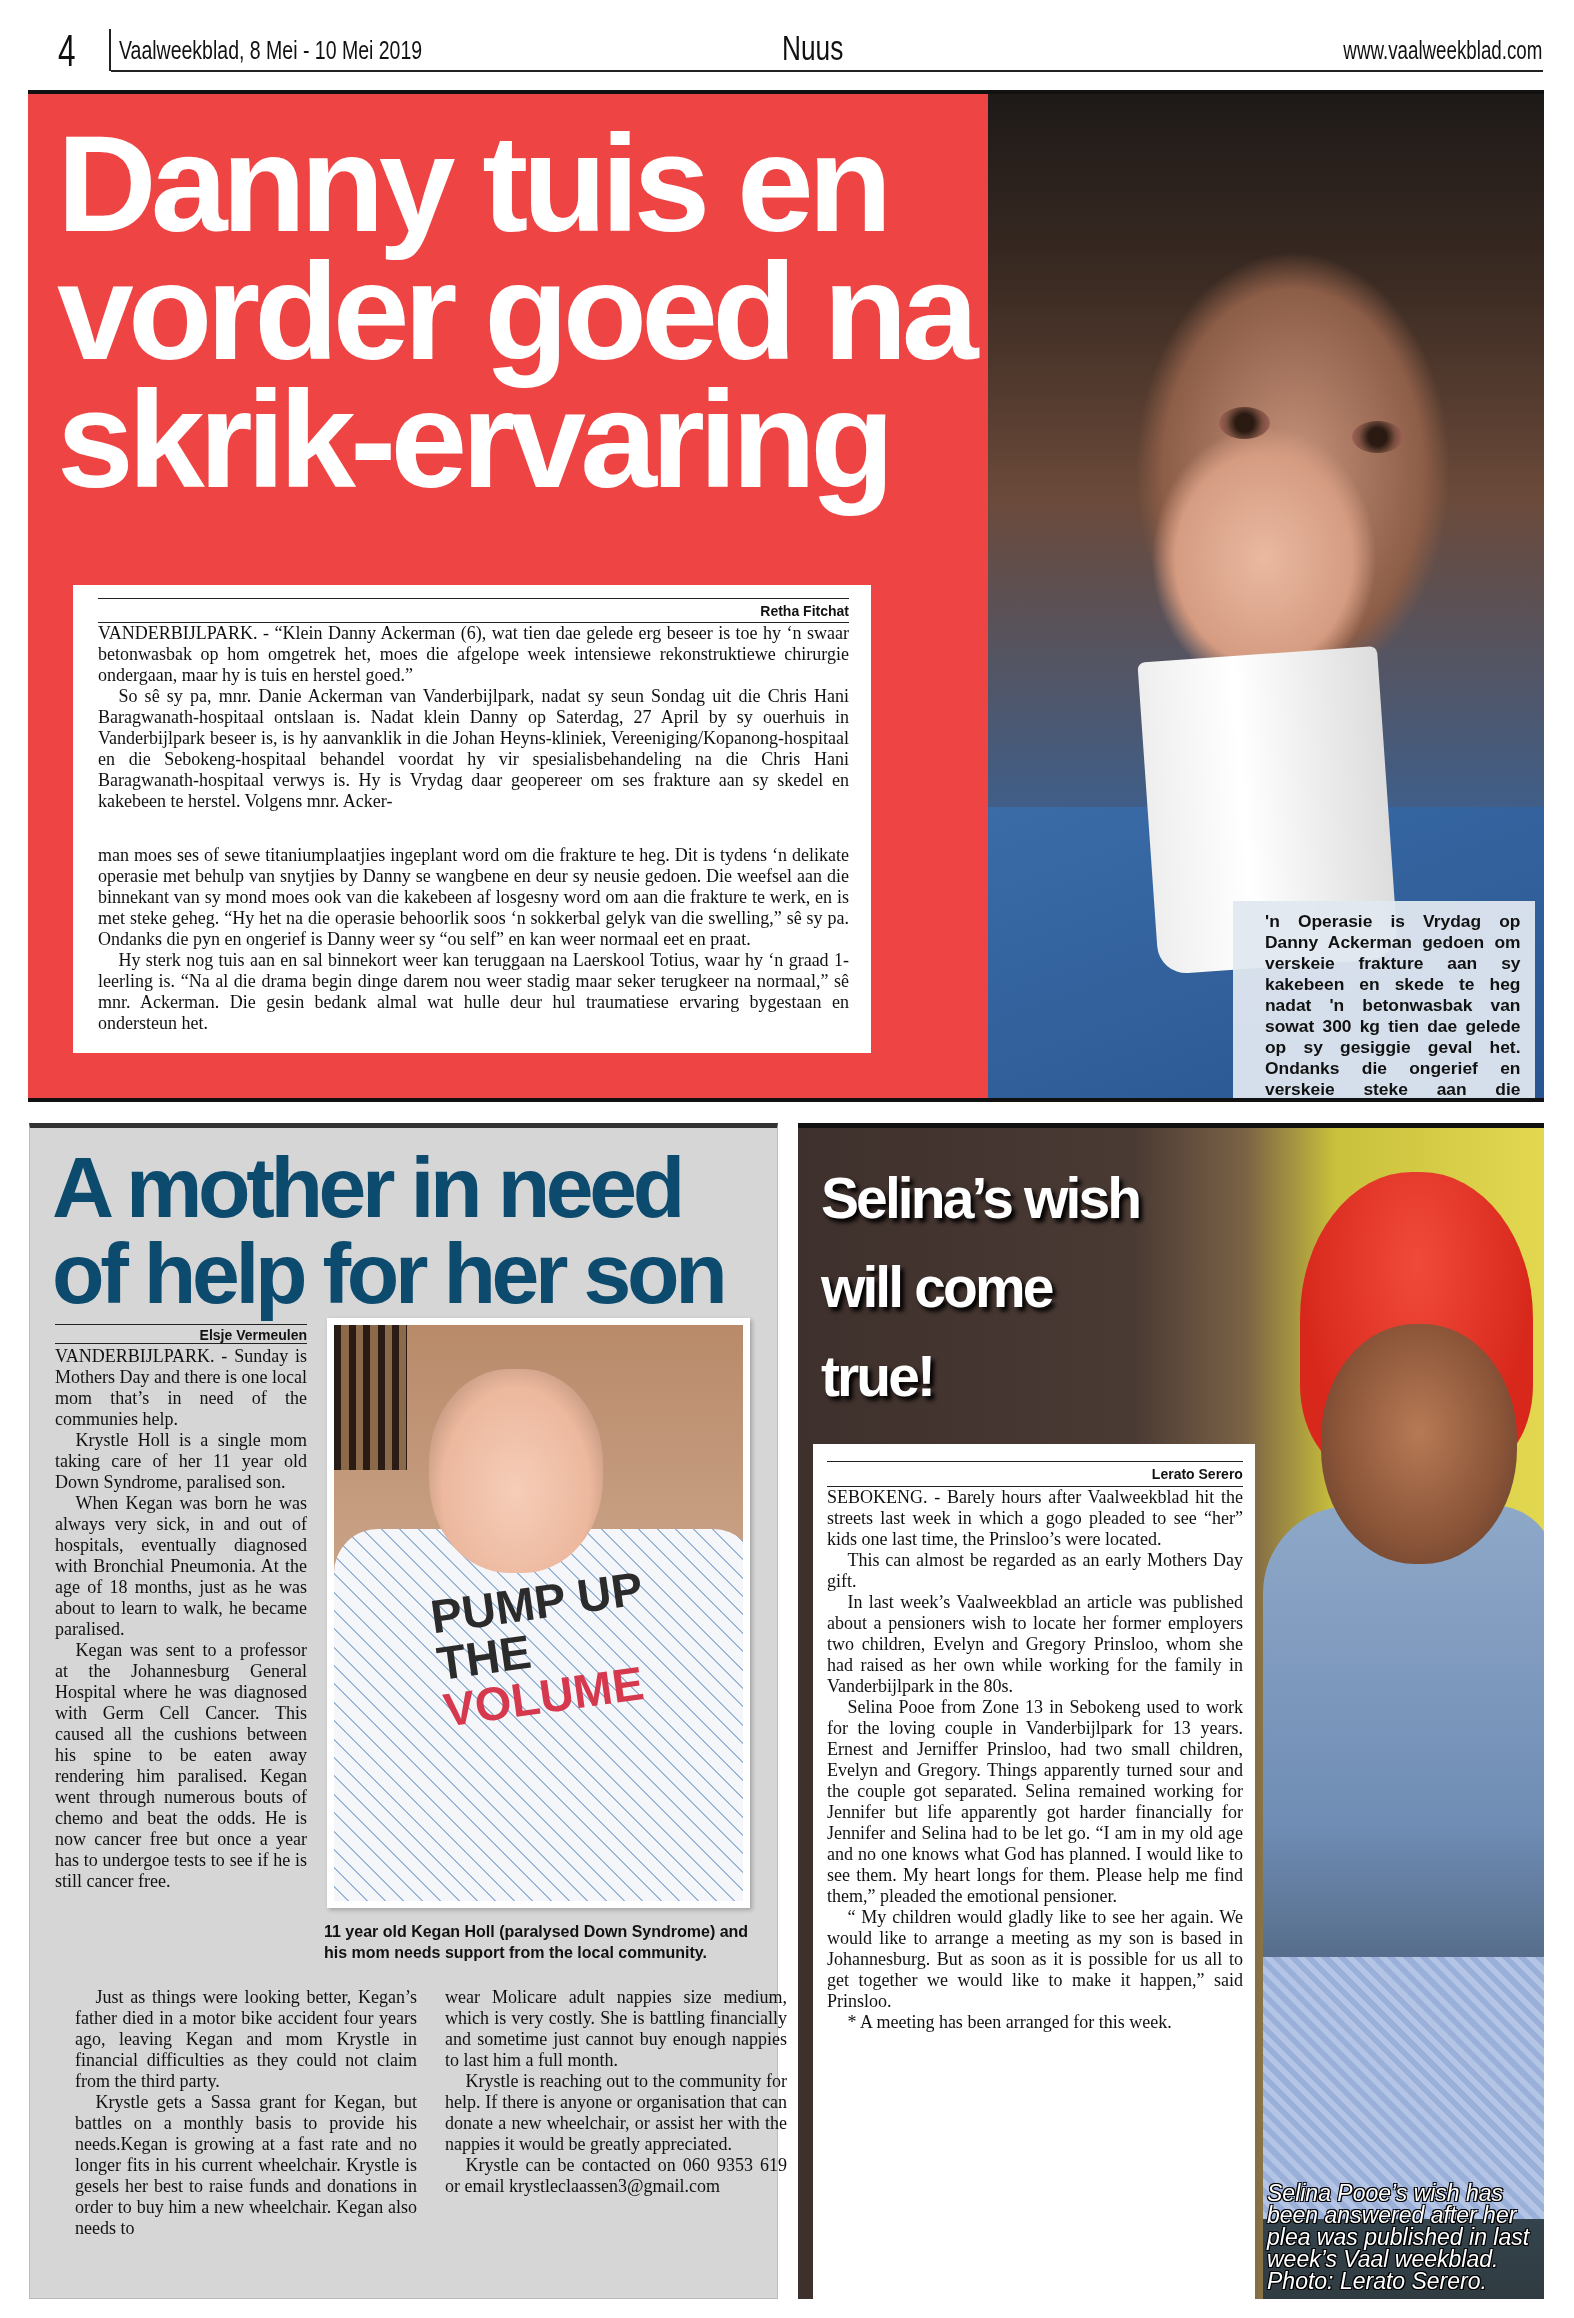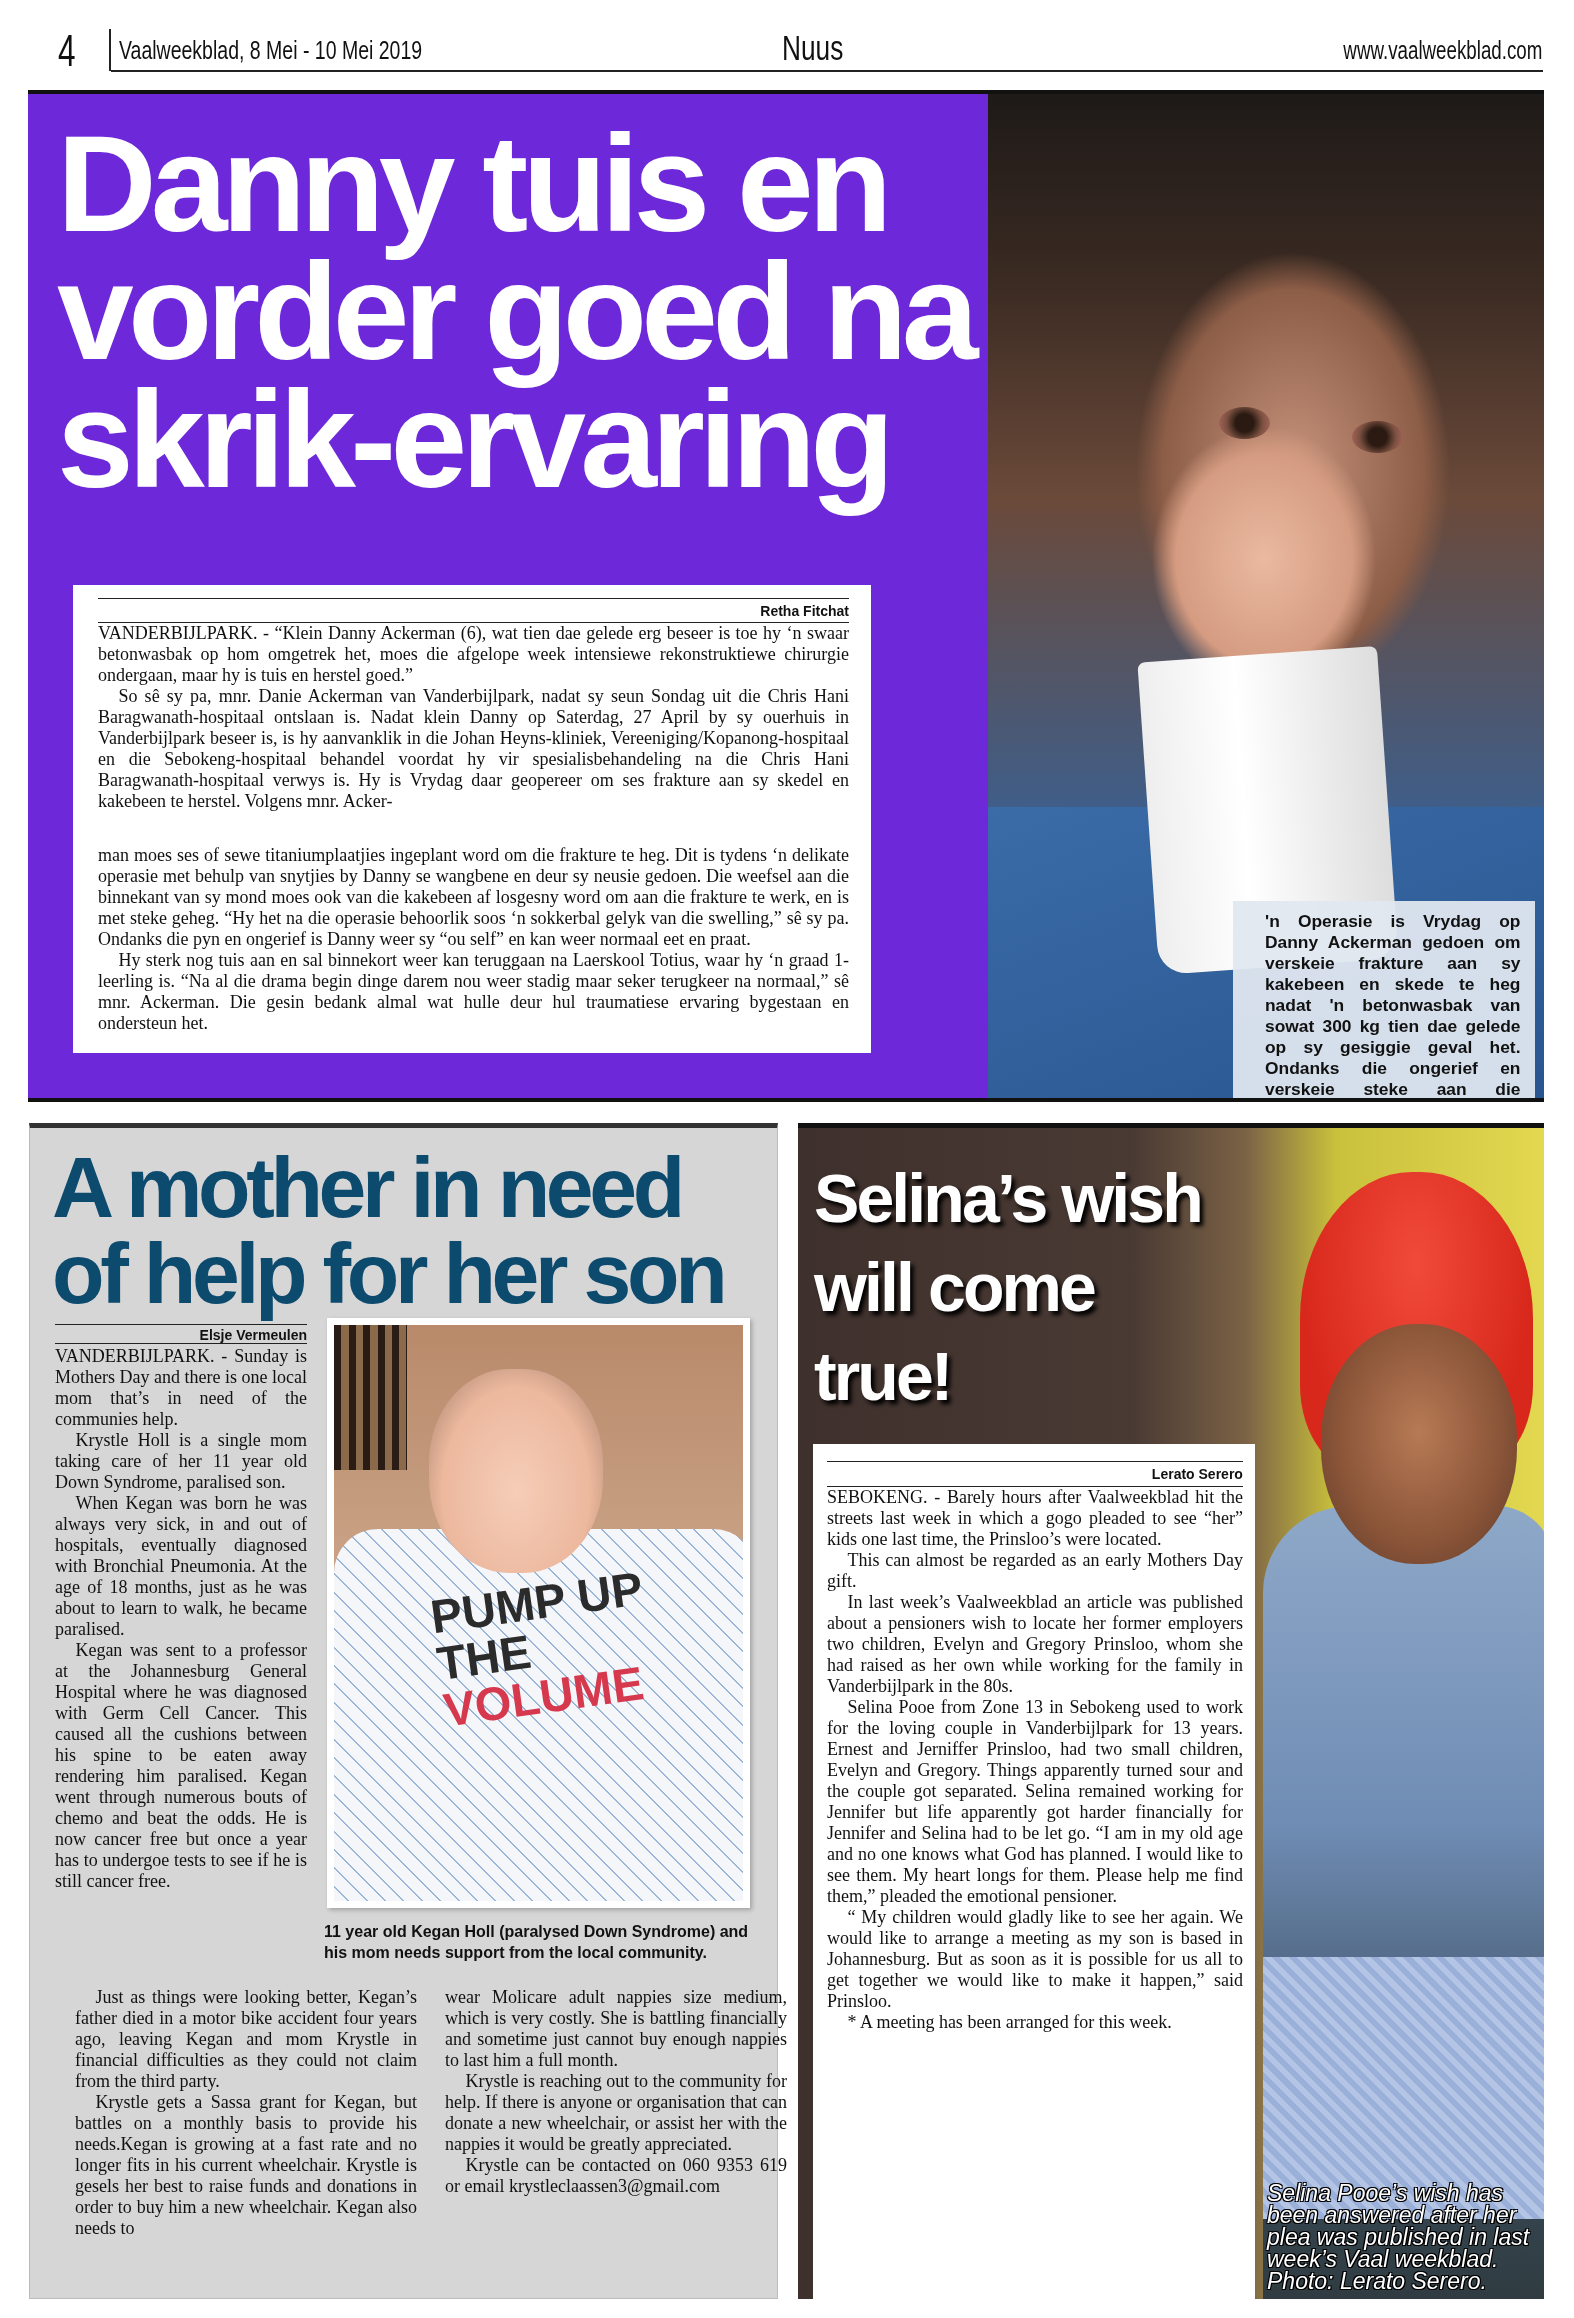--- a/index.html
+++ b/index.html
@@ -9,21 +9,21 @@
   
   .page-header { position: absolute; left: 0; top: 0; width: 1574px; height: 73px; }
   .page-num { position: absolute; left: 58px; top: 28px; font-family: "Liberation Sans", sans-serif; font-size: 45px; line-height: 45px; transform: scaleX(0.7); transform-origin: left; }
   .hdr-rule-v { position: absolute; left: 109px; top: 29px; width: 1.5px; height: 42px; background: #222; }
   .hdr-issue { position: absolute; left: 119px; top: 36px; font-family: "Liberation Sans", sans-serif; font-size: 25px; transform: scaleX(0.78); transform-origin: left; white-space: nowrap; }
   .hdr-section { position: absolute; left: 782px; top: 28px; font-family: "Liberation Sans", sans-serif; font-size: 35px; transform: scaleX(0.75); transform-origin: left; }
   .hdr-url { position: absolute; right: 32px; top: 36px; font-family: "Liberation Sans", sans-serif; font-size: 25px; transform: scaleX(0.75); transform-origin: right; white-space: nowrap; }
   .hdr-rule-h { position: absolute; left: 111px; top: 70px; width: 1432px; height: 2.2px; background: #222; }
 
   
-  .danny { position: absolute; left: 28px; top: 90px; width: 1516px; height: 1012px; background: #6d28d9; border-top: 4.4px solid #111; border-bottom: 4.4px solid #111; overflow: hidden; padding-left: 48px; }
+  .danny { position: absolute; left: 28px; top: 90px; width: 1516px; height: 1012px; background: #ef4444; border-top: 4.4px solid #111; border-bottom: 4.4px solid #111; overflow: hidden; padding-left: 48px; }
   .danny-photo { position: absolute; left: 960px; top: 0; width: 556px; height: 1012px;
     background:
       radial-gradient(ellipse 160px 189px at 276px 465px, #e9b9a0 0%, #d59c82 55%, rgba(0,0,0,0) 70%),
       radial-gradient(ellipse 218px 305px at 305px 378px, #c7937c 0%, #8c5d47 60%, rgba(0,0,0,0) 72%),
       linear-gradient(180deg, #1e1a18 0%, #3a2a22 18%, #6b4a3a 40%, #3d5f8c 72%, #3c68a6 100%); }
   .danny-photo .cup { position: absolute; left: 160px; top: 560px; width: 240px; height: 313px; background: linear-gradient(90deg, #eee 0%, #fff 40%, #ddd 100%); border-radius: 7.3px 7.3px 29px 29px; transform: rotate(-4deg); }
   .danny-photo .shirt { position: absolute; left: 0; top: 713px; width: 556px; height: 300px; background: linear-gradient(160deg, #3b6ca8, #28558f); }
   .danny-photo .eye { position: absolute; width: 51px; height: 32px; border-radius: 50%; background: radial-gradient(circle, #2a1a12 30%, #7a5040 60%, #b86a64 100%); }
   .danny-headline { position: absolute; left: 29px; top: 25px; width: 1018px; font-family: "Liberation Sans", sans-serif; font-weight: bold; color: #fff; font-size: 138px; line-height: 128px; letter-spacing: -5.8px; }
   .danny-body { position: absolute; left: 45px; top: 491px; width: 798px; height: 468px; background: #fff; padding: 13px 22px 0 25px; }
@@ -52,21 +52,21 @@
   .mother-bottom { position: absolute; left: 25px; top: 859px; width: 698px; display: flex; gap: 28px; margin-left: 20px; }
   .mother-bottom .col { flex: none; width: 342px; }
 
   
   .selina { position: absolute; left: 798px; top: 1123px; width: 746px; height: 1176px; border-top: 5.1px solid #111; overflow: hidden;
     background: linear-gradient(90deg, #3e302c 0%, #4a3a34 45%, #7b6246 60%, #c9c03c 72%, #e3d850 100%); }
   .selina-photo-red { position: absolute; left: 502px; top: 44px; width: 233px; height: 305px; border-radius: 48% 48% 30% 30%; background: radial-gradient(ellipse at 50% 30%, #f04a3a 0%, #d8281c 70%); }
   .selina-face { position: absolute; left: 523px; top: 196px; width: 196px; height: 240px; border-radius: 48%; background: radial-gradient(ellipse at 50% 45%, #b77a55 0%, #8a5438 60%, #5a3a2a 100%); }
   .selina-body { position: absolute; left: 465px; top: 378px; width: 291px; height: 800px; border-radius: 87px 58px 0 0; background: linear-gradient(180deg, #8ea8c8 0%, #6f8cb4 40%, #3a4c5c 75%, #2f3b40 100%); }
   .selina-skirt { position: absolute; left: 465px; top: 829px; width: 291px; height: 262px; background: repeating-linear-gradient(45deg, #b3c4e4 0 5.8px, #9bb0d8 5.8px 11.6px); }
-  .selina-headline { position: absolute; left: 16px; top: 26px; width: 553px; font-family: "Liberation Sans", sans-serif; font-weight: bold; font-size: 68px; line-height: 89px; letter-spacing: -2.9px; color: #fff; text-shadow: 3.6px 3.6px 4.4px #000; }
+  .selina-headline { position: absolute; left: 23px; top: 26px; width: 553px; font-family: "Liberation Sans", sans-serif; font-weight: bold; font-size: 57px; line-height: 89px; letter-spacing: -2.9px; color: #fff; text-shadow: 3.6px 3.6px 4.4px #000; }
   .selina-body-box { position: absolute; left: 14.5px; top: 316px; width: 442px; height: 859px; background: #fff; padding: 17.4px 11.6px 0 14.5px; }
   .selina-body-box .byline { width: 100%; }
   .selina-caption { position: absolute; left: 469px; top: 1054px; width: 276px; font-family: "Liberation Sans", sans-serif; font-style: italic; font-size: 23px; line-height: 22px; color: #fff; text-shadow: -1.1px -1.1px 0 #000, 1.1px -1.1px 0 #000, -1.1px 1.1px 0 #000, 1.1px 1.1px 0 #000; }
 </style>
 </head>
 <body>
 
 <div class="page-header">
   <div class="page-num">4</div>
   <div class="hdr-rule-v"></div>

